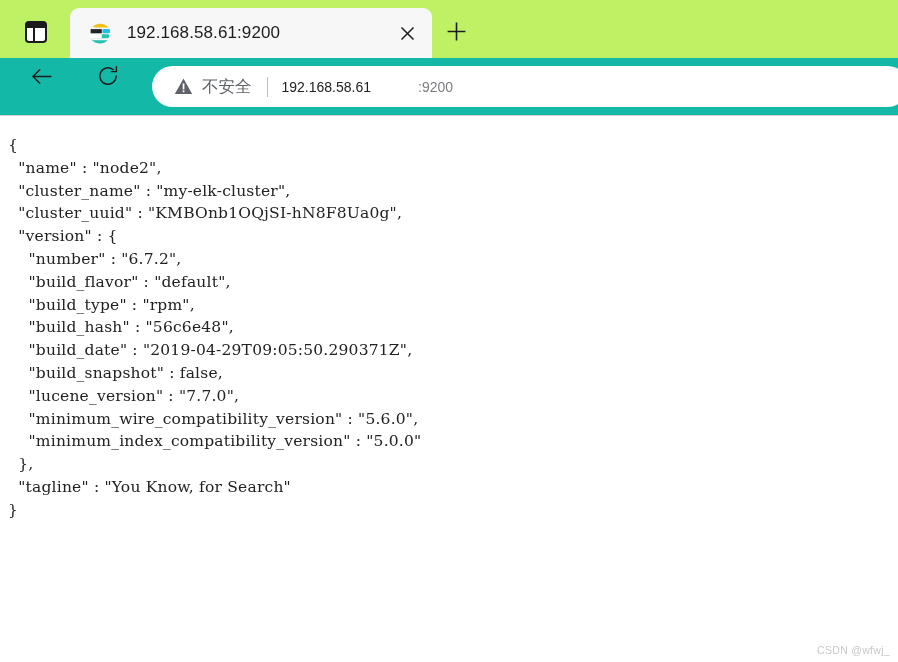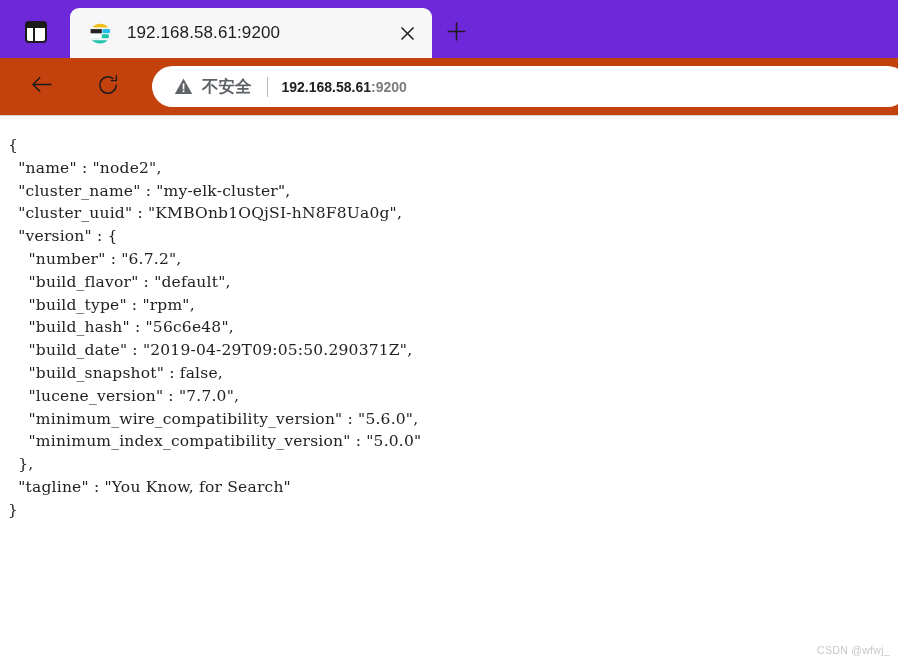--- a/index.html
+++ b/index.html
@@ -20,21 +20,21 @@
     width: 898px;
     height: 662px;
     position: relative;
     display: flex;
     flex-direction: column;
   }
 
   
   .tab-strip {
     height: 58px;
-    background: #6d28d9;
+    background: #bef264;
     position: relative;
     flex: 0 0 auto;
     display: flex;
     align-items: flex-end;
   }
   .tab-actions-btn {
     position: absolute;
     left: 14px;
     top: 13px;
     width: 44px;
@@ -117,27 +117,25 @@
     height: 36px;
     display: flex;
     align-items: center;
     justify-content: center;
     border-radius: 5px;
   }
 
   
   .toolbar {
     height: 57px;
-    background: #c2410c;
-    position: relative;
-    flex: 0 0 auto;
-    display: flex;
-    align-items: center;
+    background: #14b8a6;
+    position: relative;
+    flex: 0 0 auto;
+    display: flex;
     border-bottom: 1px solid #d2d2d2;
-    font-weight: bold;
   }
   .nav-btn {
     width: 40px;
     height: 40px;
     display: flex;
     align-items: center;
     justify-content: center;
     border-radius: 50%;
     flex: 0 0 auto;
   }
@@ -173,21 +171,21 @@
     height: 20px;
     background: #bdbdbd;
     margin: 0 14px 0 15px;
     flex: 0 0 auto;
   }
   .url-text {
     font-size: 14px;
     color: #202124;
     white-space: nowrap;
   }
-  .url-port { color: #7a7d80; }
+  .url-port { color: #7a7d80; margin-left: 47px; }
 
   
   .content {
     flex: 1 1 auto;
     background: #ffffff;
     position: relative;
     overflow: hidden;
   }
   .json-body {
     margin: 0;

